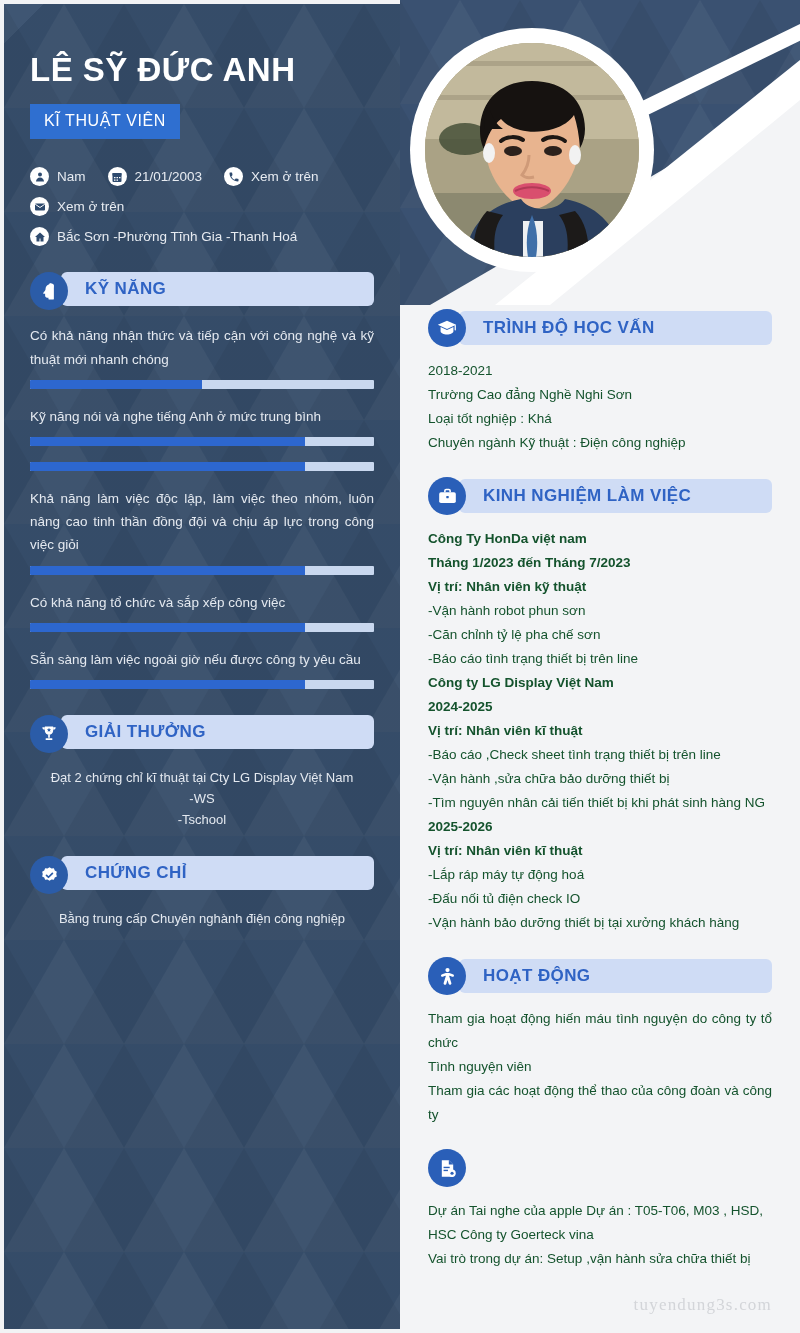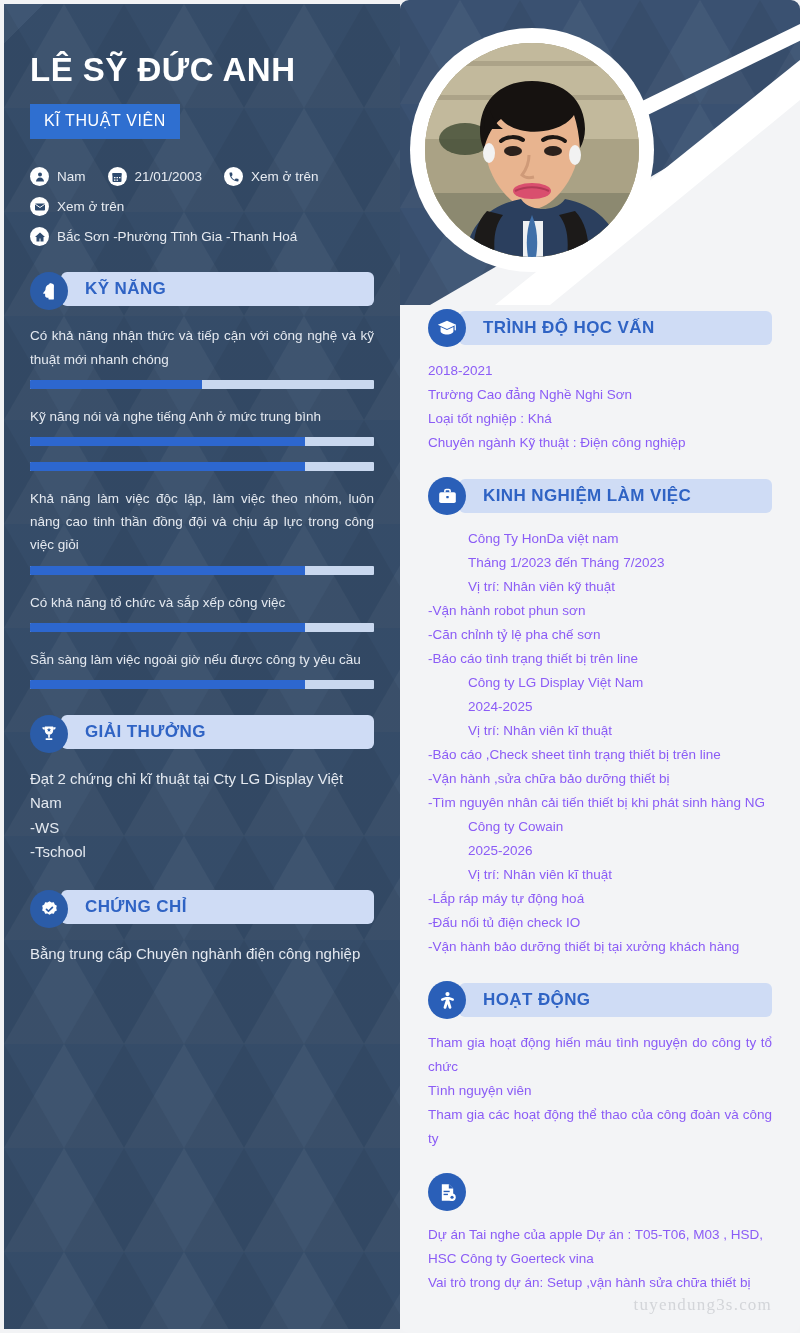--- a/index.html
+++ b/index.html
@@ -125,32 +125,32 @@
     border-radius: 1px;
     margin: 9px 0 16px 0;
     overflow: hidden;
   }
   .bar-fill {
     height: 100%;
     background: #2d67cf;
   }
   .plain-line {
     color: #e4e9f0;
-    font-size: 15px;
+    font-size: 13px;
     line-height: 1.62;
+    text-align: center;
   }
 
   
   .right-col {
     position: absolute;
     left: 400px; top: 0;
     width: 400px; height: 1333px;
     background: #f3f4f6;
     overflow: hidden;
-    border-radius: 9px;
   }
   .photo-area {
     position: relative;
     height: 305px;
   }
   .stripe {
     position: absolute;
     background: #ffffff;
     transform-origin: left center;
   }
@@ -176,25 +176,25 @@
     background: #b3ab8d;
   }
   .right-inner { padding: 0 28px; }
   .r-sec-head {
     display: flex;
     align-items: center;
     margin-top: 22px;
     margin-bottom: 12px;
   }
   .r-line {
-    color: #8b5cf6;
+    color: #14532d;
     font-size: 13.5px;
     line-height: 1.78;
   }
-  .r-line.bold { font-weight: normal; margin-left: 40px; }
+  .r-line.bold { font-weight: bold; }
   .r-line.just { text-align: justify; }
   .watermark {
     position: absolute;
     right: 28px; bottom: 18px;
     color: #d3d5d9;
     font-family: "Liberation Serif", serif;
     font-size: 17px;
     letter-spacing: 1.2px;
   }
 </style>
@@ -452,21 +452,20 @@
       </div>
       <div>
         <div class="r-line bold">Công ty LG Display Việt Nam</div>
         <div class="r-line bold">2024-2025</div>
         <div class="r-line bold">Vị trí: Nhân viên kĩ thuật</div>
         <div class="r-line">-Báo cáo ,Check sheet tình trạng thiết bị trên line</div>
         <div class="r-line">-Vận hành ,sửa chữa bảo dưỡng thiết bị</div>
         <div class="r-line">-Tìm nguyên nhân cải tiến thiết bị khi phát sinh hàng NG</div>
       </div>
       <div>
-        <div class="r-line bold">Công ty Cowain</div>
         <div class="r-line bold">2025-2026</div>
         <div class="r-line bold">Vị trí: Nhân viên kĩ thuật</div>
         <div class="r-line">-Lắp ráp máy tự động hoá</div>
         <div class="r-line">-Đấu nối tủ điện check IO</div>
         <div class="r-line">-Vận hành bảo dưỡng thiết bị tại xưởng khách hàng</div>
       </div>
 
       <div class="r-sec-head">
         <div class="sec-ico">
           <svg width="21" height="21" viewBox="0 0 24 24" fill="#ffffff">

